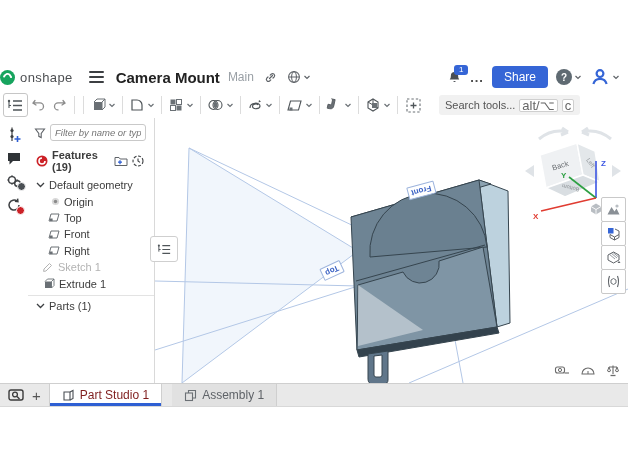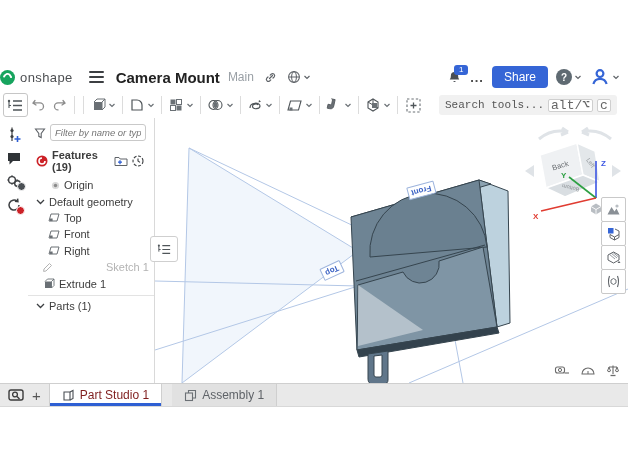--- a/index.html
+++ b/index.html
@@ -23,36 +23,36 @@
   .dots{font-size:13px;font-weight:bold;color:#4a4a4a;letter-spacing:1px;}
   .share-btn{background:#3565d6;color:#fff;font-size:12px;border:none;border-radius:4px;height:22px;padding:0 12px;cursor:pointer;}
   .help{width:16px;height:16px;border-radius:50%;background:#5f6a72;color:#fff;font-size:10px;font-weight:bold;display:flex;align-items:center;justify-content:center;}
   
   .toolbar{position:absolute;left:0;top:92px;width:628px;height:26px;background:#fff;border-bottom:1px solid #dcdcdc;display:flex;align-items:center;}
   .tool-btn{display:inline-flex;align-items:center;justify-content:center;height:22px;padding:0 3px;border-radius:3px;cursor:pointer;}
   .tool-btn.boxed{border:1px solid #c6c6c6;margin-left:3px;}
   .tdiv{width:1px;height:18px;background:#dcdcdc;margin:0 4px;}
   .sketch-label{font-size:12px;color:#3c3f42;margin-left:3px;}
   .grp{display:inline-flex;align-items:center;margin:0 2px;cursor:pointer;}
-  .search-box{margin-left:14px;display:flex;align-items:center;background:#f1f1f1;border-radius:3px;height:20px;padding:0 6px;gap:4px;cursor:text;font-family:Liberation Mono, monospace;}
+  .search-box{margin-left:14px;display:flex;align-items:center;background:#f1f1f1;border-radius:3px;height:20px;padding:0 6px;gap:4px;cursor:text;}
   .search-text{font-size:11px;color:#555;}
   .kbd{font-size:13px;color:#666;background:#fff;border:1px solid #cfcfcf;border-radius:2px;padding:0 2px;line-height:11px;}
   
   .strip{position:absolute;left:0;top:118px;width:28px;height:265px;background:#fff;display:flex;flex-direction:column;align-items:center;gap:8px;padding-top:8px;box-sizing:border-box;}
   .strip .s-ic{position:relative;display:inline-flex;cursor:pointer;}
   .rbadge{position:absolute;right:-3px;bottom:-2px;width:7px;height:7px;border-radius:50%;background:#cc2127;border:1px solid #fff;}
   
   .panel{position:absolute;left:28px;top:118px;width:127px;height:265px;background:#fff;border-right:1px solid #d9d9d9;box-sizing:border-box;font-size:11px;color:#3c3c3c;}
   .filter-row{display:flex;align-items:center;gap:4px;padding:6px 4px 4px 6px;}
   .filter-input{width:96px;height:17px;border:1px solid #c9c9c9;border-radius:3px;font-size:9.5px;font-style:italic;color:#666;padding:0 4px;box-sizing:border-box;font-family:"Liberation Sans",sans-serif;outline:none;}
   .feat-head{display:flex;align-items:center;gap:4px;padding:4px 4px 4px 8px;font-weight:bold;}
   .feat-head .spacer{flex:1;}
   .trow{display:flex;align-items:center;height:16.4px;cursor:pointer;}
   .trow .lbl{margin-left:4px;white-space:nowrap;}
-  .muted{color:#b3b3b3;gap:48px;}
+  .muted{color:#b3b3b3;}
   .tree-div{height:1px;background:#e3e3e3;margin:3px 0 2px 0;}
   .collapse-tab{position:absolute;left:150px;top:236px;width:26px;height:24px;background:#fff;border:1px solid #cfcfcf;border-radius:3px;display:flex;align-items:center;justify-content:center;cursor:pointer;z-index:5;}
   
   .viewport{position:absolute;left:155px;top:118px;width:473px;height:265px;background:#fff;overflow:hidden;}
   .plane-label{position:absolute;background:#fff;border:1px solid #9db4dd;color:#3b62c4;font-size:8px;font-weight:bold;padding:0 3px;line-height:11px;border-radius:1px;}
   .viewtools{position:absolute;right:2px;top:80px;display:flex;flex-direction:column;}
   .vt-btn{width:23px;height:23px;background:#fff;border:1px solid #c9c9c9;border-radius:2px;margin-top:-1px;display:flex;align-items:center;justify-content:center;cursor:pointer;}
   .measures{position:absolute;right:8px;bottom:6px;display:flex;gap:10px;}
   .measures span{display:inline-flex;cursor:pointer;}
   
@@ -300,32 +300,32 @@
           </svg>
       </span>
       <span style="margin-right:6px;">
         <svg width="12" height="12" viewBox="0 0 12 12">
             <circle cx="6" cy="6" r="5" stroke="#3c3f42" stroke-width="1.1" fill="none" stroke-dasharray="3 1.6"></circle>
             <path d="M6 3.4 V6 L8 7.4" stroke="#3c3f42" stroke-width="1.1" fill="none"></path>
           </svg>
       </span>
     </div>
 
+    <div class="trow" style="padding-left:8px;">
+      <svg width="9" height="8" viewBox="0 0 9 8">
+          <path d="M1 2 L4.5 5.5 L8 2" stroke="#3c3f42" stroke-width="1.3" fill="none"></path>
+        </svg>
+      <span class="lbl">Default geometry</span>
+    </div>
     <div class="trow" style="padding-left:23px;">
       <svg width="9" height="9" viewBox="0 0 9 9">
           <circle cx="4.5" cy="4.5" r="3.6" fill="#d8d8d8"></circle>
           <circle cx="4.5" cy="4.5" r="1.7" fill="#8a8a8a"></circle>
         </svg>
       <span class="lbl">Origin</span>
-    </div>
-    <div class="trow" style="padding-left:8px;">
-      <svg width="9" height="8" viewBox="0 0 9 8">
-          <path d="M1 2 L4.5 5.5 L8 2" stroke="#3c3f42" stroke-width="1.3" fill="none"></path>
-        </svg>
-      <span class="lbl">Default geometry</span>
     </div>
     <div class="trow" style="padding-left:20px;">
       <svg width="12" height="11" viewBox="0 0 12 11">
           <path d="M3 2 H11 L9 9 H1 Z" stroke="#6b7075" stroke-width="1" fill="none"></path>
           <rect x="2" y="6.5" width="2.6" height="2.6" fill="#6b7075"></rect>
         </svg>
       <span class="lbl">Top</span>
     </div>
     <div class="trow" style="padding-left:20px;">
       <svg width="12" height="11" viewBox="0 0 12 11">

